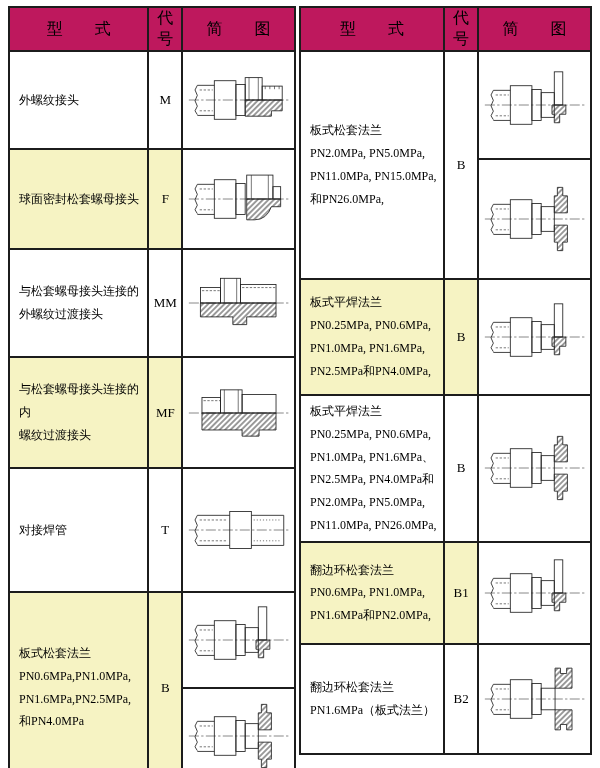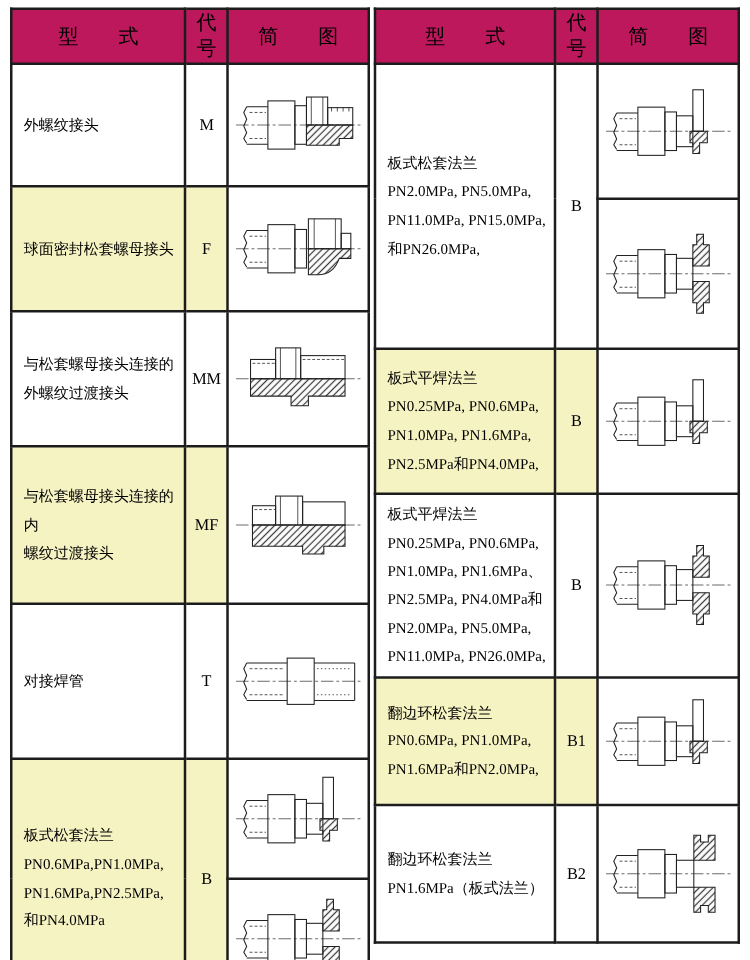--- a/index.html
+++ b/index.html
@@ -155,21 +155,21 @@
       <tr style="height:108px">
         <td class="type">与松套螺母接头连接的
 外螺纹过渡接头</td>
         <td class="code">MM</td>
         <td class="diag">
           <svg class="dwg" width="108" height="84" viewBox="0 0 140 100">
                 <use href="#sym-mm"></use>
               </svg>
         </td>
       </tr>
-      <tr style="height:126px">
+      <tr style="height:111px">
         <td class="type hl">与松套螺母接头连接的内
 螺纹过渡接头</td>
         <td class="code hl">MF</td>
         <td class="diag">
           <svg class="dwg" width="108" height="84" viewBox="0 0 140 100">
                 <use href="#sym-mf"></use>
               </svg>
         </td>
       </tr>
       <tr style="height:124px">

